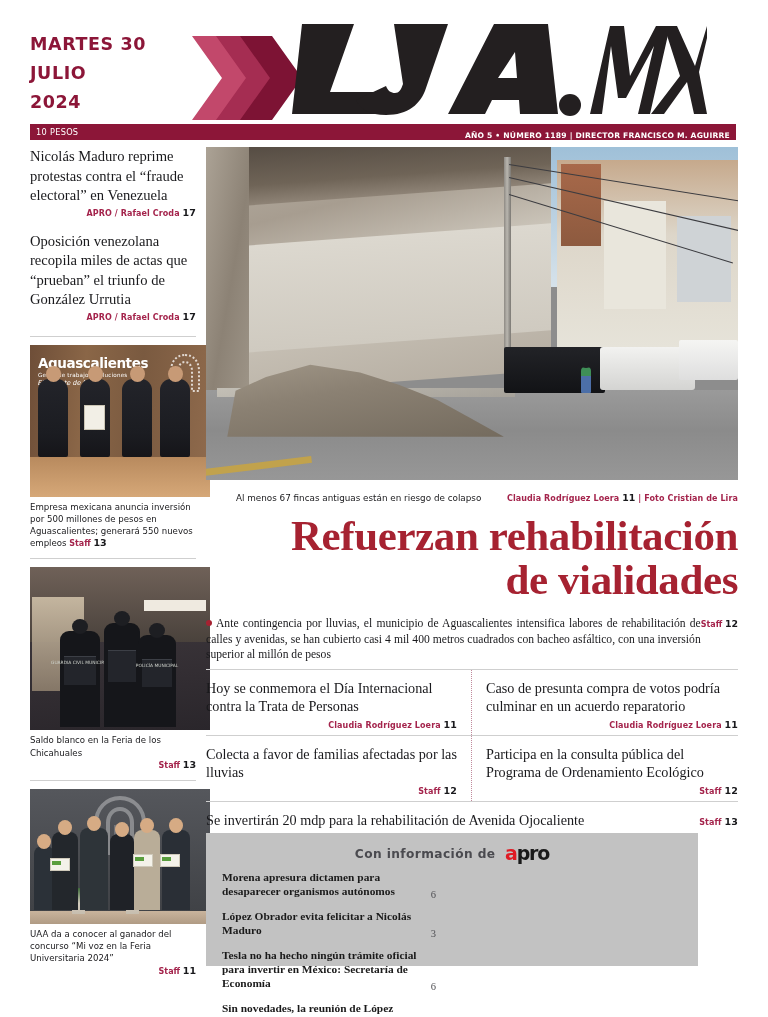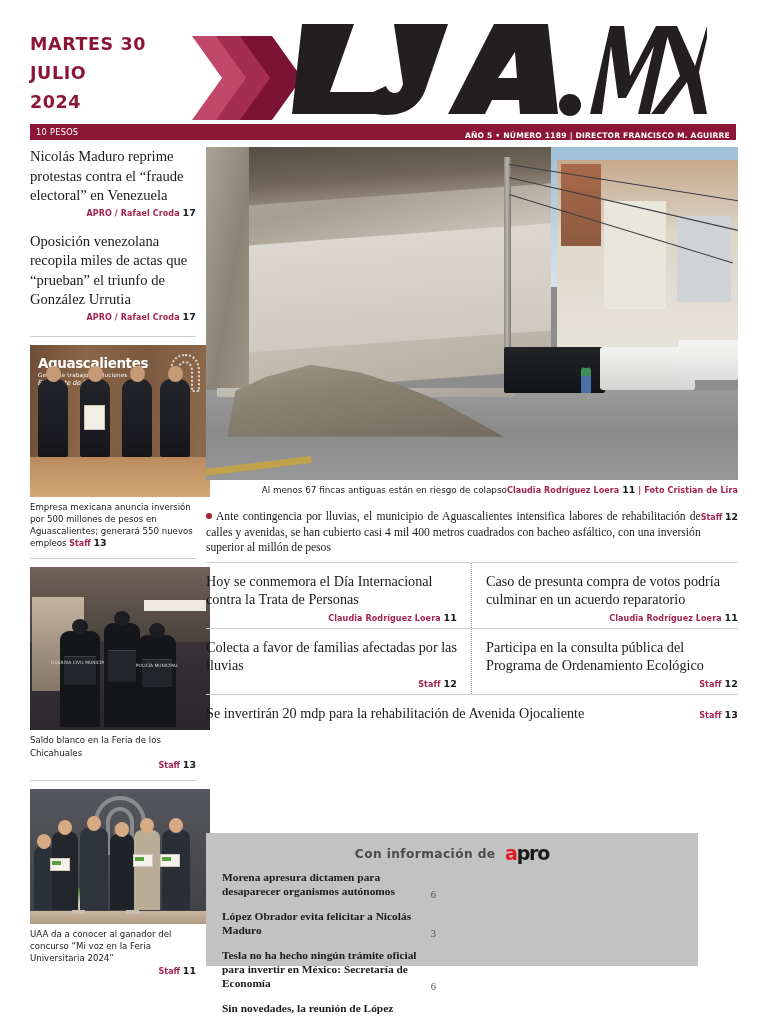--- a/index.html
+++ b/index.html
@@ -264,22 +264,22 @@
     background: linear-gradient(180deg,#f5f5f3 0%,#dedede 100%); border-radius:2px; }
   .worker { position:absolute; left:70.5%; bottom:26%; width:10px; height:26px;
     background: linear-gradient(180deg,#3f8f57 0%,#3f8f57 34%,#4c6fa8 36%,#4c6fa8 100%);
     border-radius:4px 4px 1px 1px; }
   .worker-head { position:absolute; left:50%; top:-6px; margin-left:-4px; width:8px; height:7px;
     border-radius:50%; background:#1d1e22; }
   .tree { position:absolute; left:33%; top:-1%; width:9%; height:10%;
     background: radial-gradient(circle at 50% 60%, #4c6b3a 0%, #4c6b3a 55%, transparent 62%); }
 
   .hero-cap-row {
-    display: flex; justify-content: flex-end; align-items: baseline;
-    padding-top: 4px;
+    display: flex; justify-content: space-between; align-items: baseline;
+    padding-top: 12px;
     margin-left: 30px;
   }
   .hero-cap-row .cap {
     font-family: "DejaVu Sans", sans-serif;
     font-size: 8.8px;
     color: #19191c;
   }
   .hero-cap-row .cred {
     font-family: "DejaVu Sans", sans-serif;
     font-weight: bold;
@@ -631,20 +631,24 @@
     <div class="hero-cap-row">
       <div class="cap">Al menos 67 fincas antiguas están en riesgo de colapso</div>
       <div class="cred">
         <span>Claudia Rodríguez Loera</span>
         <span class="pg">11</span>
         <span class="sep">|</span>
         <span>Foto Cristian de Lira</span>
       </div>
     </div>
 
+    <div class="headline">
+      <div>Refuerzan rehabilitación</div>
+      <div>de vialidades</div>
+    </div>
 
     <div class="deck">
       <span class="inline-credit">
         <span>Staff</span>
         <span class="pg">12</span>
       </span>
       <span class="bullet"></span><span>Ante contingencia por lluvias, el municipio de Aguascalientes intensifica labores de rehabilitación de calles y avenidas, se han cubierto casi 4 mil 400 metros cuadrados con bacheo asfáltico, con una inversión superior al millón de pesos</span>
     </div>
 
     <div class="rule"></div>

